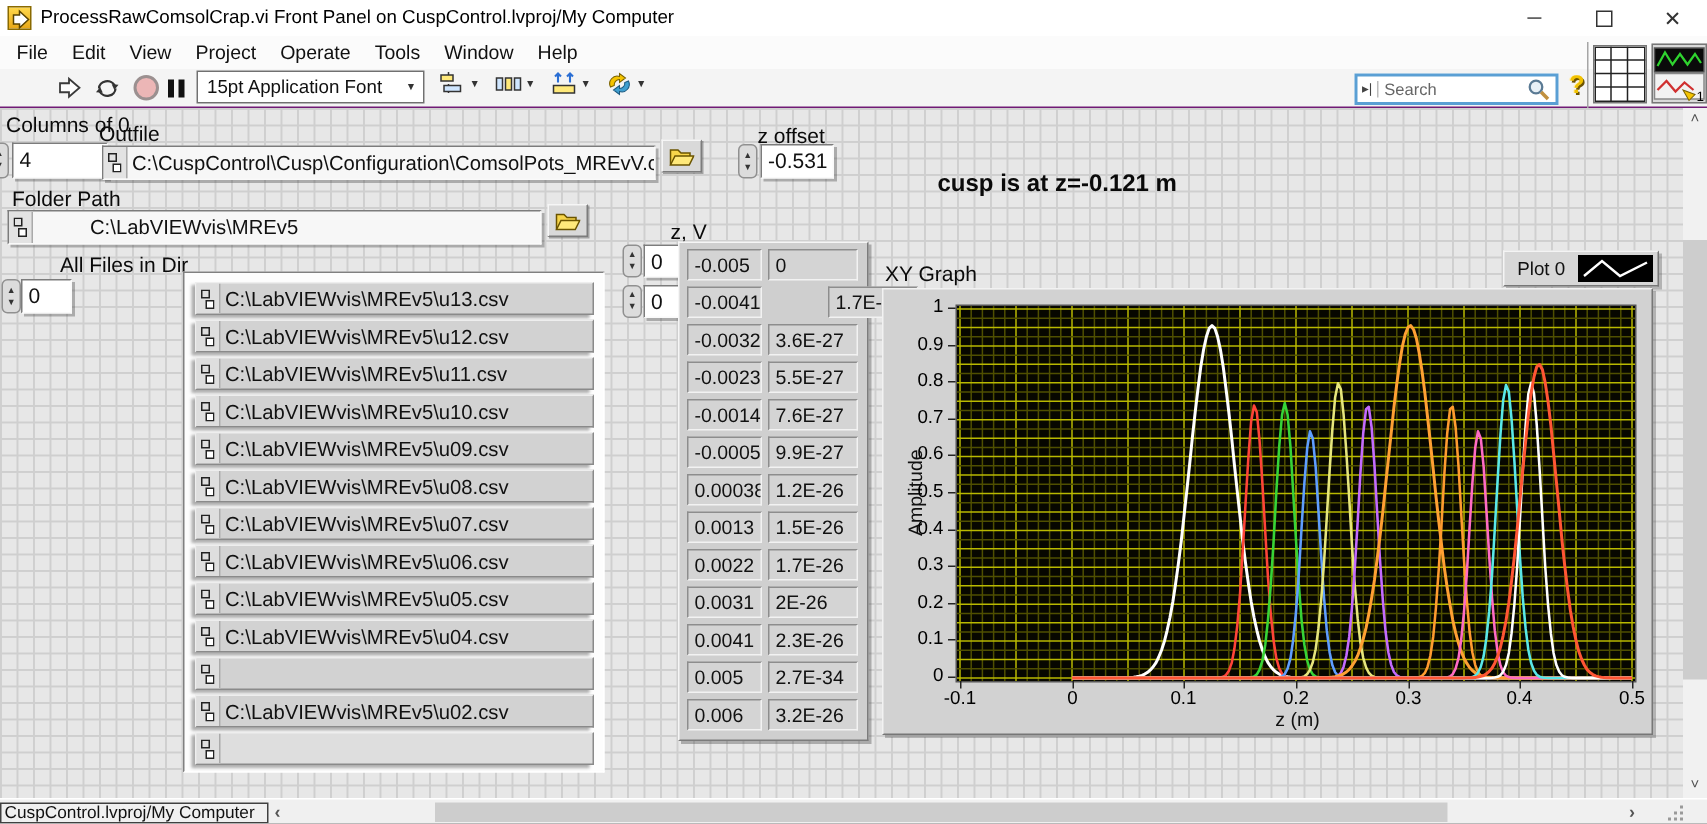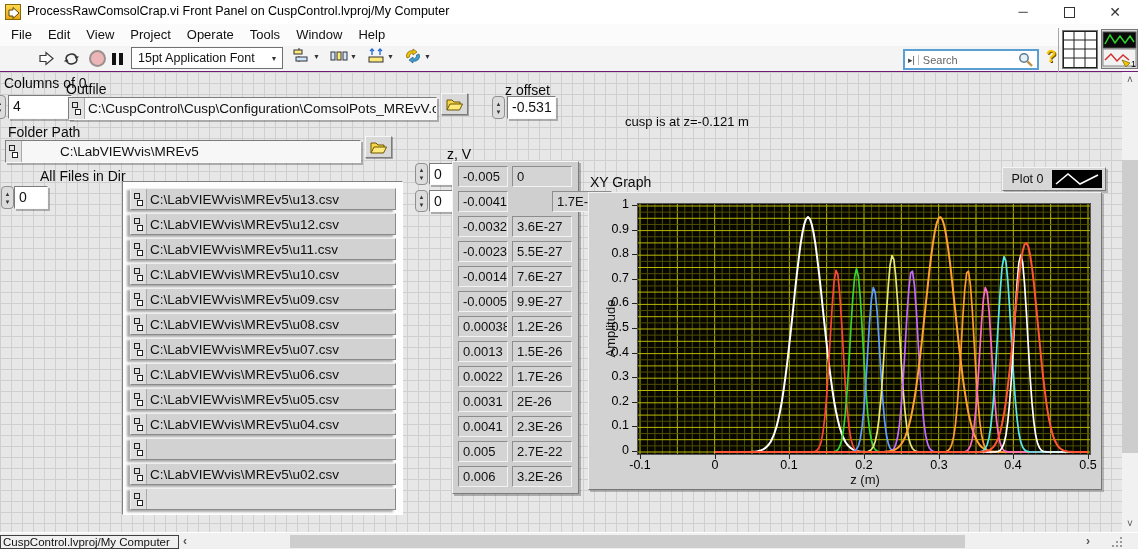--- a/index.html
+++ b/index.html
@@ -53,21 +53,21 @@
   .browse{position:absolute;width:27px;height:22px;background:#d9d9d9;box-shadow:1px 1px 0 rgba(60,60,60,.4);display:flex;align-items:center;justify-content:center;}
   .flist{position:absolute;left:122px;top:109px;width:281px;height:334px;background:#fdfdfd;
          border-top:1px solid #808080;border-left:1px solid #808080;border-bottom:1px solid #fff;border-right:1px solid #fff;box-sizing:border-box;}
   .fitem{position:absolute;left:7px;width:266px;height:22px;background:#d2d2d2;display:flex;align-items:center;
          border-top:1px solid #eee;border-left:1px solid #eee;border-bottom:1px solid #8a8a8a;border-right:1px solid #8a8a8a;
          box-sizing:border-box;box-shadow:-3px 2px 2px rgba(70,70,70,.45);font-size:13.5px;white-space:nowrap;overflow:hidden;}
   .fitem .pglyph{background:#dedede;}
   .tblwrap{position:absolute;left:452px;top:89px;width:127px;height:333px;background:#cfcfcf;box-shadow:2px 2px 0 rgba(60,60,60,.35);}
   .cell{position:absolute;height:21px;background:#d4d4d4;font-size:13px;line-height:19px;padding-left:4px;box-sizing:border-box;white-space:nowrap;overflow:hidden;
         border-top:1px solid #8d8d8d;border-left:1px solid #8d8d8d;border-bottom:1px solid #f2f2f2;border-right:1px solid #f2f2f2;}
-  .note{position:absolute;font-size:13px;color:#0a0a0a;white-space:nowrap;}
+  .note{position:absolute;font-size:16px;color:#0a0a0a;white-space:nowrap;font-weight:bold;}
   
   .graph{position:absolute;left:588px;top:120px;width:514px;height:298px;background:#d2d2d2;
          border-top:1px solid #f2f2f2;border-left:1px solid #f2f2f2;border-bottom:1px solid #777;border-right:1px solid #777;
          box-sizing:border-box;box-shadow:2px 2px 0 rgba(60,60,60,.3);}
   .plotsvg{position:absolute;left:48px;top:10px;border:1px solid #555;}
   .ytick-label{position:absolute;width:36px;text-align:right;font-size:12.5px;color:#000;}
   .ytick-mark{position:absolute;width:5px;height:1px;background:#222;}
   .xtick-label{position:absolute;width:44px;text-align:center;font-size:12.5px;color:#000;}
   .xtick-mark{position:absolute;width:1px;height:5px;background:#222;}
   .ylab{position:absolute;left:-15px;top:128px;width:72px;text-align:center;font-size:13px;transform:rotate(-90deg);}
@@ -413,21 +413,21 @@
         <div class="cell" style="left: 59px; top: 154px; width: 60px;">1.2E-26</div>
         <div class="cell" style="left: 5px; top: 179px; width: 50px;">0.0013</div>
         <div class="cell" style="left: 59px; top: 179px; width: 60px;">1.5E-26</div>
         <div class="cell" style="left: 5px; top: 204px; width: 50px;">0.0022</div>
         <div class="cell" style="left: 59px; top: 204px; width: 60px;">1.7E-26</div>
         <div class="cell" style="left: 5px; top: 229px; width: 50px;">0.0031</div>
         <div class="cell" style="left: 59px; top: 229px; width: 60px;">2E-26</div>
         <div class="cell" style="left: 5px; top: 254px; width: 50px;">0.0041</div>
         <div class="cell" style="left: 59px; top: 254px; width: 60px;">2.3E-26</div>
         <div class="cell" style="left: 5px; top: 279px; width: 50px;">0.005</div>
-        <div class="cell" style="left: 59px; top: 279px; width: 60px;">2.7E-22</div>
+        <div class="cell" style="left: 59px; top: 279px; width: 60px;">2.7E-34</div>
         <div class="cell" style="left: 5px; top: 304px; width: 50px;">0.006</div>
         <div class="cell" style="left: 59px; top: 304px; width: 60px;">3.2E-26</div>
       </div>
 
     <div class="lbl" style="left:590px;top:102px;">XY Graph</div>
     <div class="legend">
       <span class="ltext">Plot 0</span>
       <span class="lsample">
         <svg width="50" height="18" viewBox="0 0 50 18">
             <polyline points="4,14 16,4 28,14 46,5" fill="none" stroke="#fff" stroke-width="1.6"></polyline>

